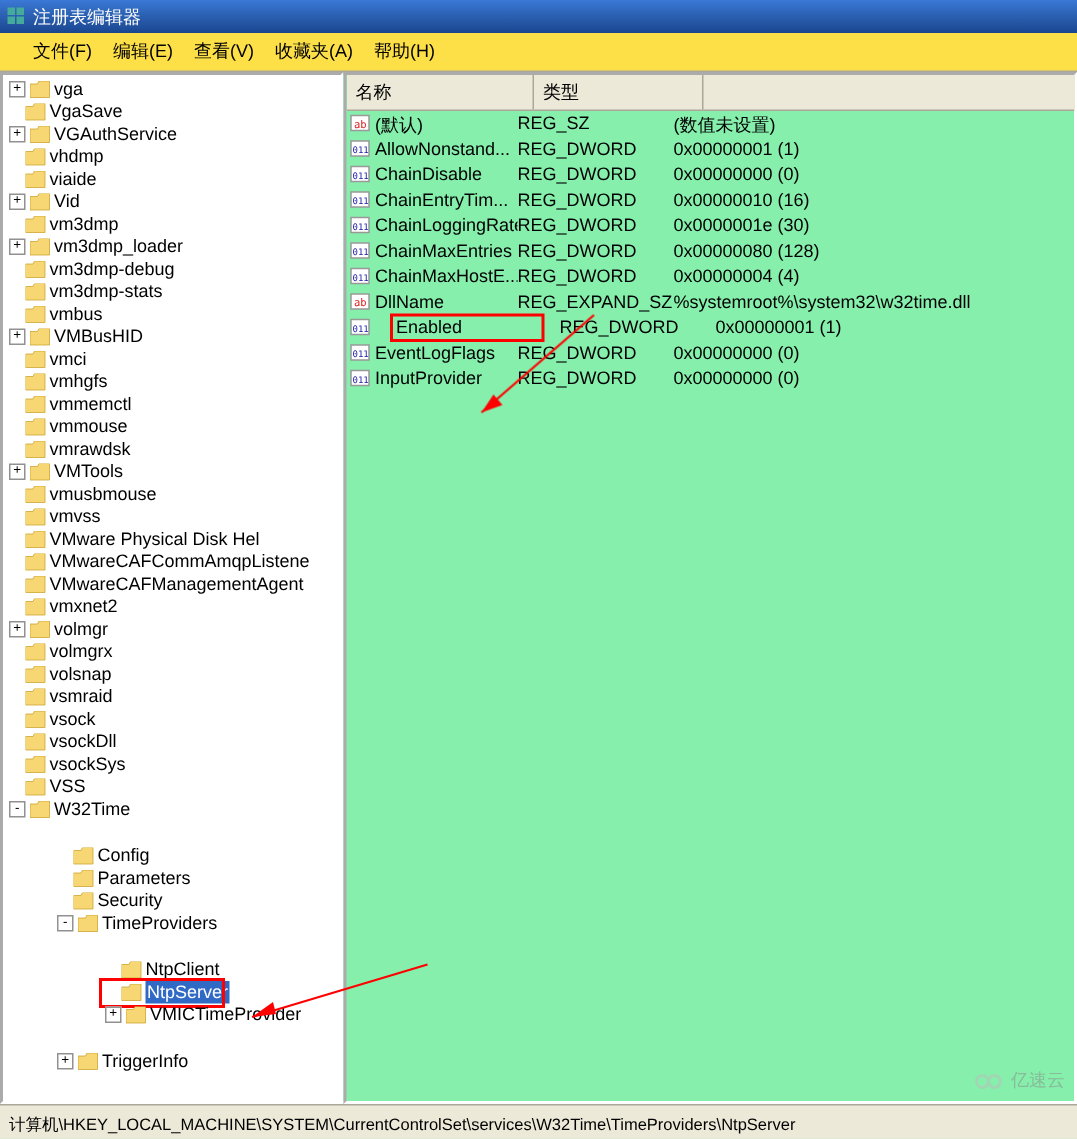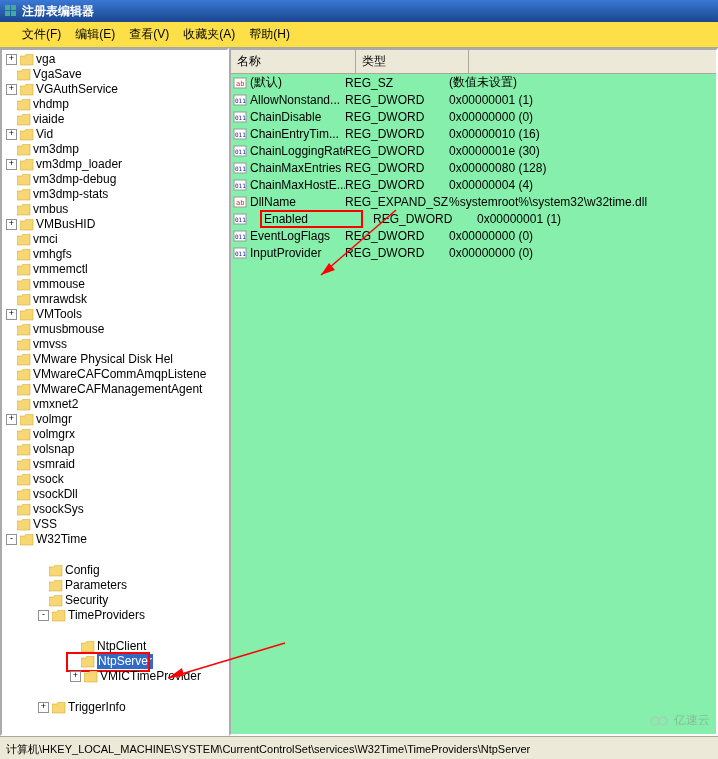--- a/index.html
+++ b/index.html
@@ -1,30 +1,30 @@
 <!DOCTYPE html>
 <html><head>
 <meta charset="utf-8">
 <style>
 html,body{margin:0;padding:0;font-family:"SimSun","MS Sans Serif",Tahoma,sans-serif;font-size:12px;background:#ece9d8;width:718px;height:759px;overflow:hidden}
 .titlebar{height:22px;background:linear-gradient(to bottom,#3a78d6 0%,#2a5fb0 50%,#1a4690 100%);color:#fff;display:flex;align-items:center;padding:0 4px}
 .titlebar .icon{width:14px;height:14px;margin-right:4px;display:inline-flex;align-items:center;justify-content:center}
-.title-text{font-weight:bold;font-size:12px}
+.title-text{font-weight:normal;font-size:12px}
 .menubar{background:#fde047;padding:2px 16px;border-bottom:1px solid #aca899;display:flex;gap:2px}
 .menubar span{padding:2px 6px;cursor:default}
 .main{display:flex;height:688px}
 .tree-pane{width:225px;border:2px inset #fff;background:#fff;overflow-y:auto;overflow-x:auto;position:relative}
 .list-pane{flex:1;border:2px inset #fff;background:#86efac;display:flex;flex-direction:column;position:relative}
 .list-header{display:flex;background:#ece9d8;border-bottom:1px solid #aca899;position:sticky;top:0}
 .list-header div{padding:3px 6px;border-right:1px solid #aca899;font-size:12px}
 .col-name{width:112px}
 .col-type{width:100px}
 .col-data{flex:1}
 .list-body{flex:1;overflow:auto}
-.row{display:flex;align-items:center;height:15px;padding:1px 2px}
+.row{display:flex;height:15px;padding:1px 2px}
 .row .icon{width:14px;height:14px;margin-right:3px;display:inline-flex;align-items:center;justify-content:center;flex-shrink:0}
 .row .c-name{width:95px;white-space:nowrap;overflow:hidden}
 .row .c-type{width:104px;white-space:nowrap}
 .row .c-data{flex:1;white-space:nowrap;overflow:hidden}
 .statusbar{height:20px;background:#ece9d8;border-top:1px solid #aca899;padding:2px 6px;font-size:11px;display:flex;align-items:center}
 .tree{list-style:none;margin:0;padding:2px 0 2px 4px}
 .tree ul{list-style:none;margin:16px;padding:0 0 0 16px}
 .tree li{white-space:nowrap;line-height:15px;position:relative}
 .tree .node{display:flex;align-items:center;height:15px}
 .exp{width:9px;height:9px;border:1px solid #919191;background:#fff;text-align:center;line-height:7px;font-size:9px;margin-right:3px;display:inline-block;flex-shrink:0}

